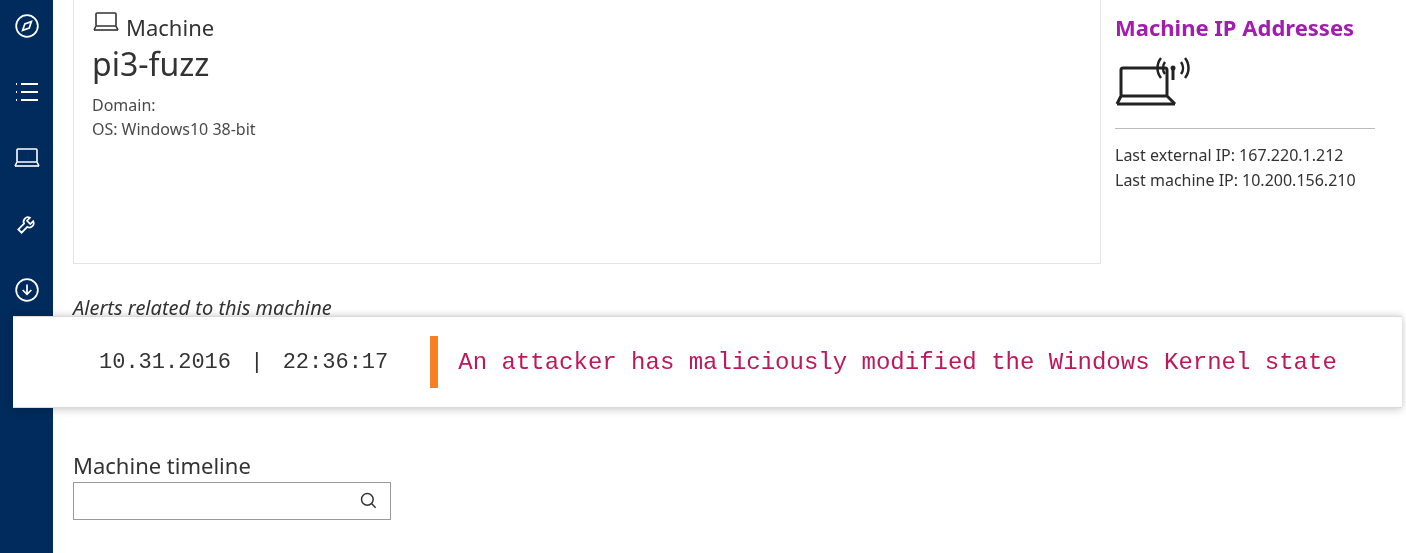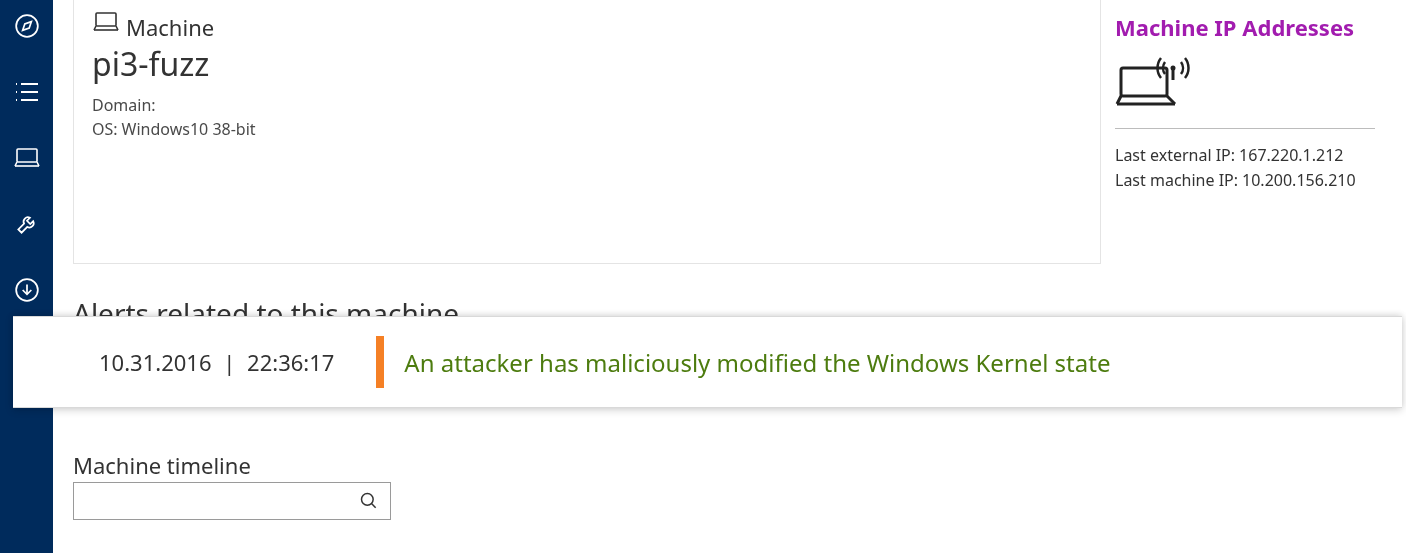--- a/index.html
+++ b/index.html
@@ -89,54 +89,56 @@
       font-size: 22px;
       font-weight: 700;
       color: #a21caf;
       margin-bottom: 12px;
     }
     .ip-icon { margin-bottom: 18px; }
     .ip-icon svg { display: block; }
     .ip-divider { border-top: 1px solid #bcbcbc; margin-bottom: 14px; width: 260px; }
     .ip-line { font-size: 16px; color: #333; line-height: 1.55; display: flex; gap: 4px;}
     .section-title {
-      font-size: 28px;
+      font-size: 20px;
       font-weight: 400;
       color: #333;
       margin: 30px 0 0 20px;
+      font-style: italic;
     }
     .alert-band {
       position: absolute;
       left: -40px;
       right: 4px;
       top: 316px;
       height: 92px;
       background: #ffffff;
       border-top: 1px solid #d9d9d9;
       border-bottom: 1px solid #d9d9d9;
       box-shadow: 0 2px 8px rgba(0,0,0,0.18), 0 -2px 6px rgba(0,0,0,0.08);
       display: flex;
       align-items: center;
       padding-left: 86px;
       z-index: 5;
+      font-family: Liberation Mono, monospace;
     }
     .alert-datetime {
       font-size: 22px;
       color: #333;
     }
     .alert-datetime .pipe { margin: 0 6px; color: #333; }
     .alert-sev {
       width: 8px;
       height: 52px;
       background: #f58025;
       margin: 0 20px 0 42px;
     }
     .alert-title {
       font-size: 24px;
-      color: #4d7c0f;
+      color: #be185d;
       cursor: pointer;
     }
     .timeline-section {
       position: absolute;
       left: 20px;
       top: 450px;
     }
     .timeline-title {
       font-size: 22px;
       font-weight: 400;

